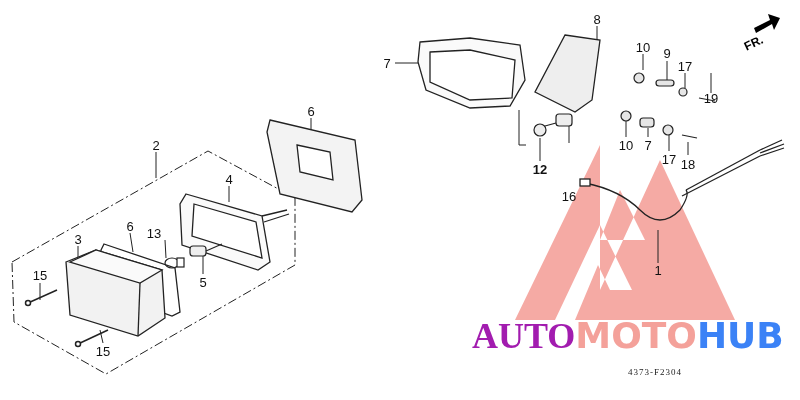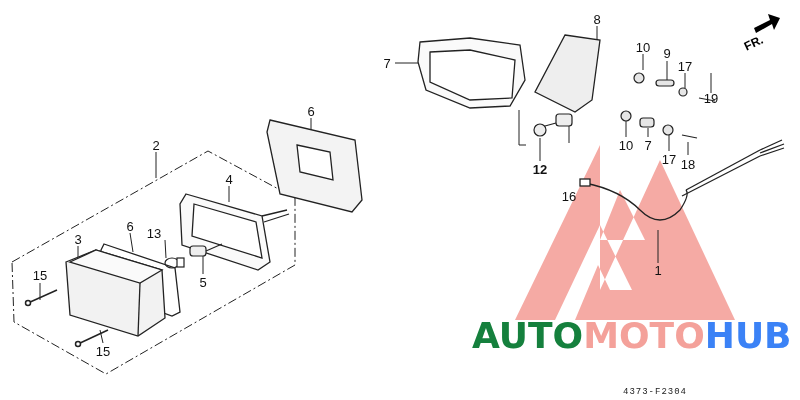--- a/index.html
+++ b/index.html
@@ -1,22 +1,22 @@
 <!DOCTYPE html>
 <html><head>
 <meta charset="utf-8">
 <style>
   html, body { margin:0; padding:0; background:#ffffff; }
   body { width:800px; height:400px; position:relative; overflow:hidden; font-family:"Liberation Sans", sans-serif; }
   svg.diagram { position:absolute; left:0; top:0; width:800px; height:400px; }
   .lbl { position:absolute; font-family:"Liberation Sans", sans-serif; font-size:13px; color:#111; line-height:1; transform:translate(-50%,-50%); }
-  .code { position:absolute; left:655px; top:372px; font-family:Liberation Mono, monospace; font-size:9px; color:#222; letter-spacing:1px; transform:translate(-50%,-50%);margin-top:20px; }
+  .code { position:absolute; left:655px; top:372px; font-family:Liberation Serif, serif; font-size:9px; color:#222; letter-spacing:1px; transform:translate(-50%,-50%); }
   .fr { position:absolute; left:744px; top:36px; font-family:"Liberation Sans", sans-serif; font-weight:bold; font-size:12px; color:#000; transform:rotate(-25deg); }
   .wm { position:absolute; left:472px; top:318px; font-family:"DejaVu Sans", sans-serif; font-weight:bold; font-size:36px; letter-spacing:0px; line-height:1; white-space:nowrap; }
-  .wm .a { color:#15803d; }
+  .wm .a { color:#a21caf;font-family:Liberation Serif, serif; }
   .wm .b { color:#f4a19a;text-align:right; }
   .wm .c { color:#3b82f6; }
 </style>
 </head>
 <body>
 
 <svg class="diagram" viewBox="0 0 800 400" xmlns="http://www.w3.org/2000/svg">
 
   <g fill="#f4a19a" fill-rule="evenodd">
     <path d="M600 145 L515 320 L555 320 L600 225 L632 290 L610 290 L598 265 L575 320 L735 320 L660 160 L600 290 Z M620 190 L645 240 L600 240 Z" opacity="0.9"></path>

